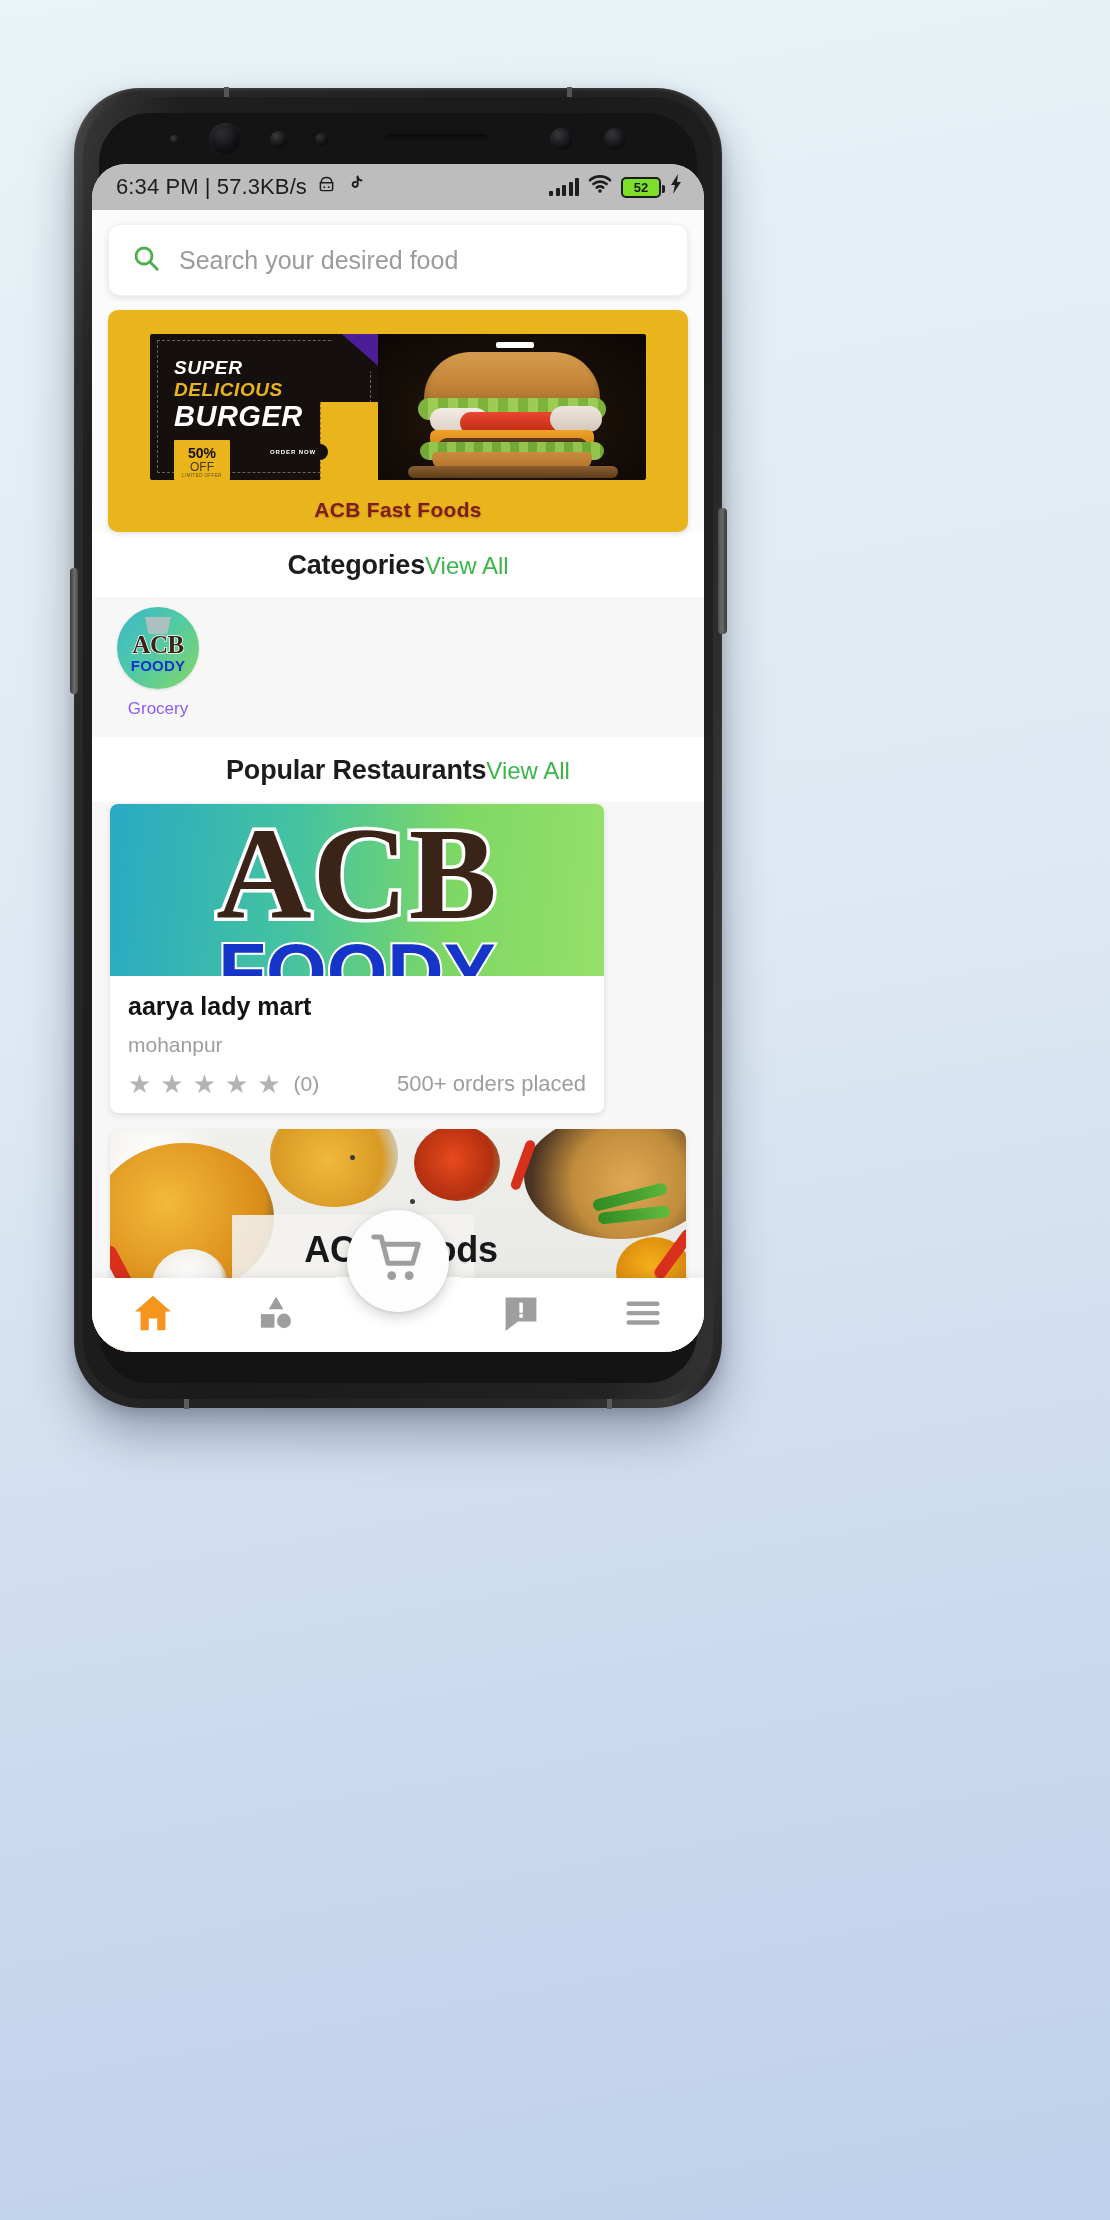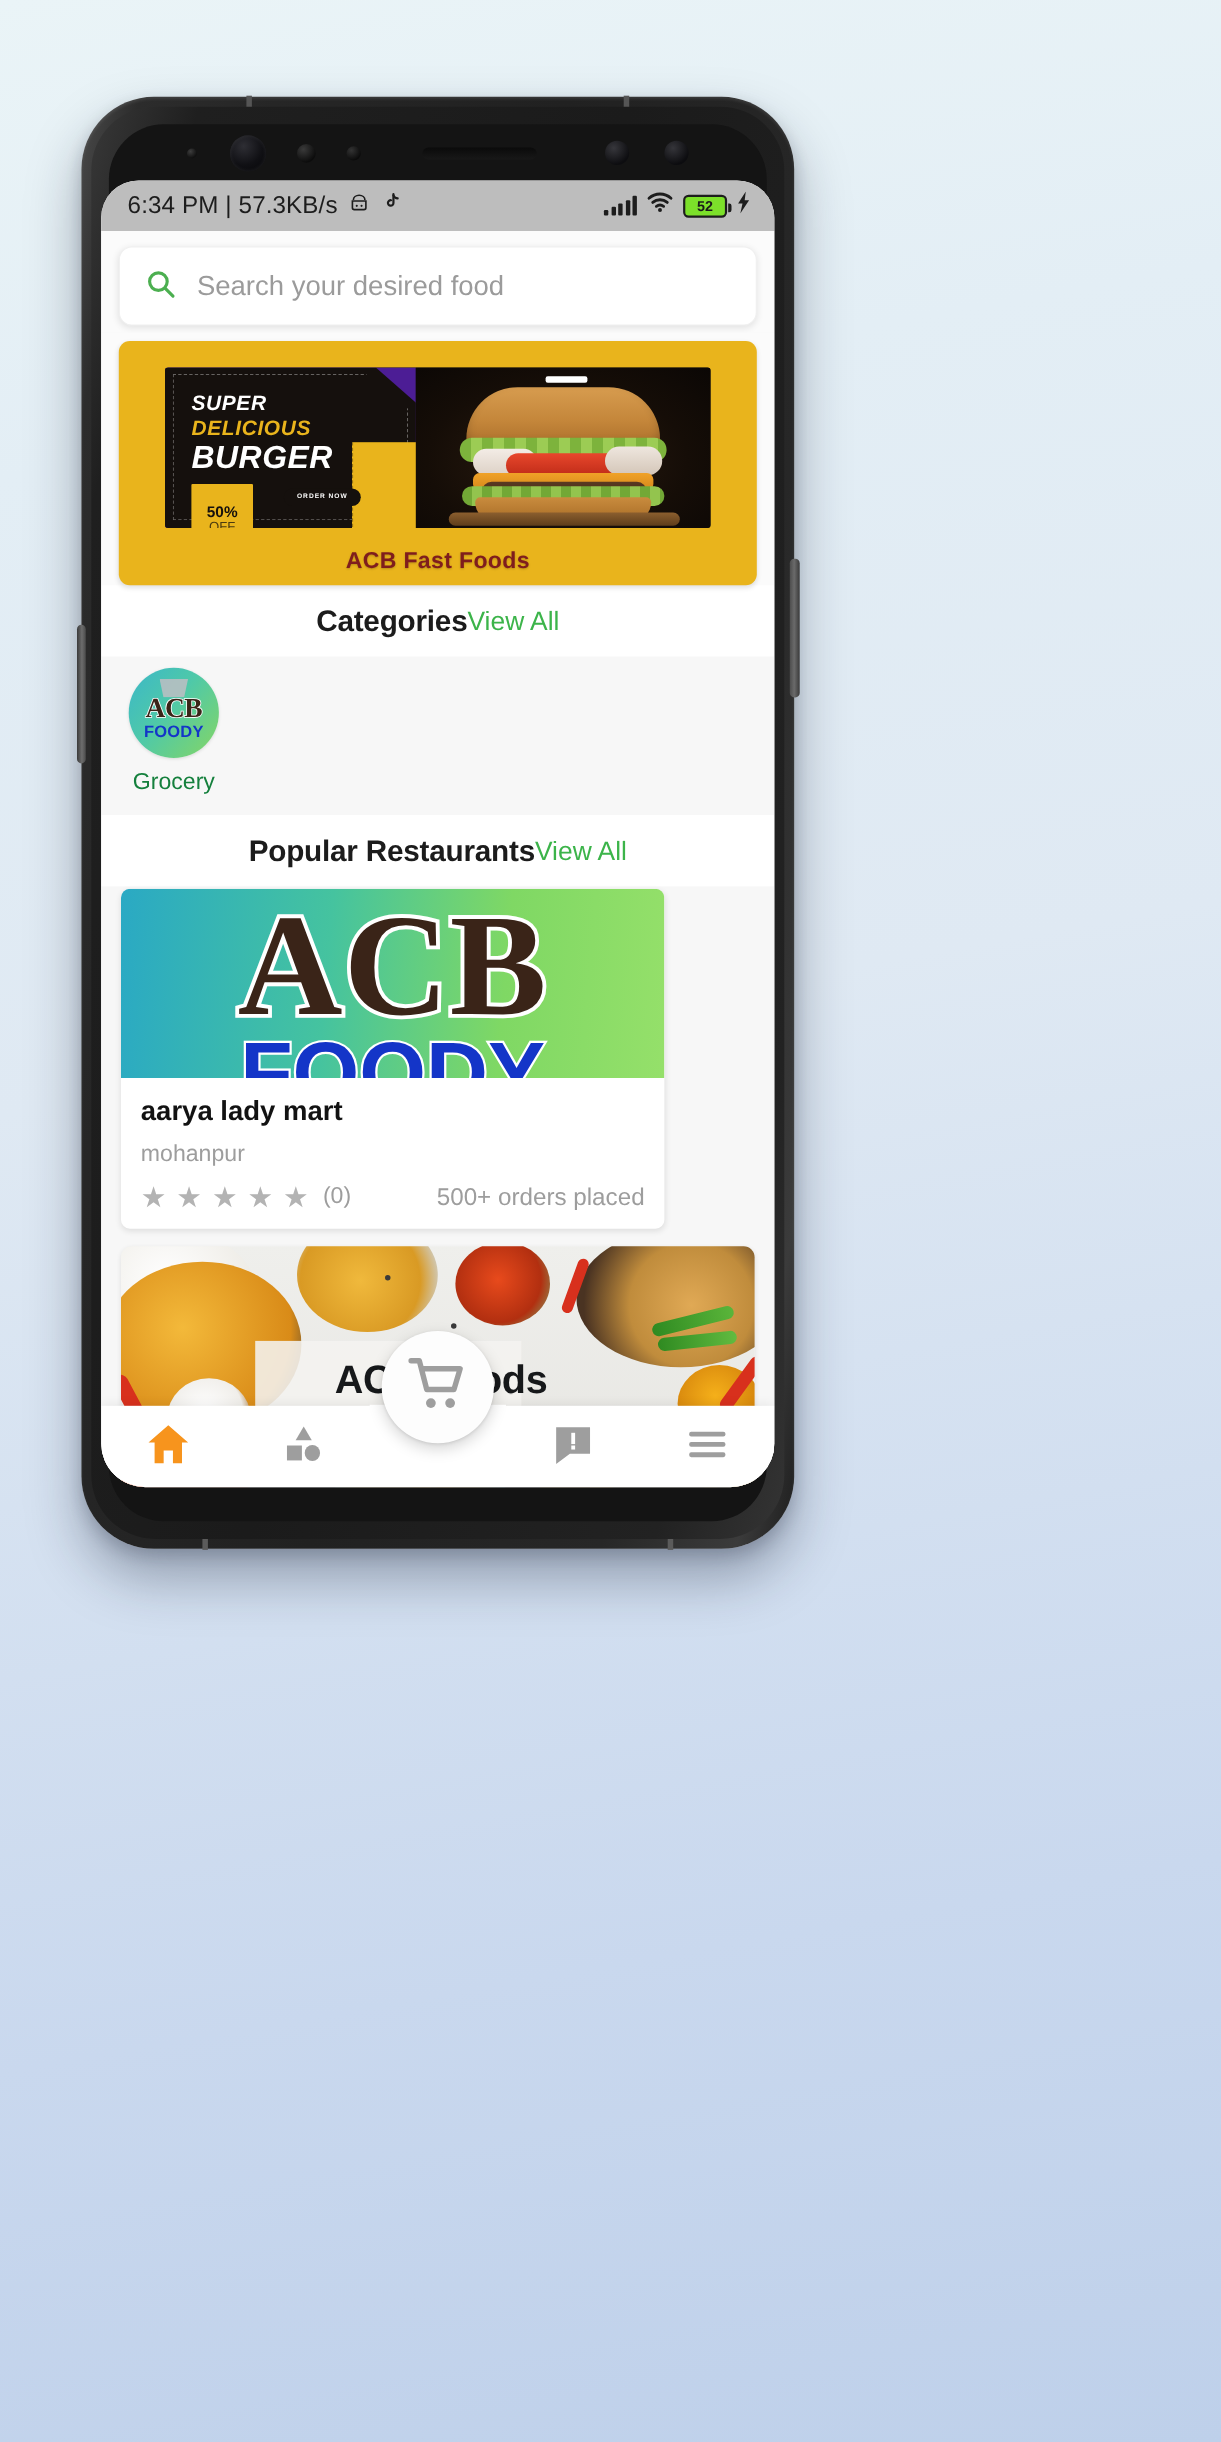--- a/index.html
+++ b/index.html
@@ -231,21 +231,21 @@
     position:absolute; right:-26px; bottom:-14px; width: 84px; height: 92px;
     background:#e9b41c;
     border-left: 1.5px dashed rgba(0,0,0,0.35);
   }
   .pl-txt { position:absolute; left: 24px; top: 24px; z-index:3; }
   .pl-super { color:#fff; font-weight:900; font-size:19px; letter-spacing:0.6px; font-style: italic; line-height:1; }
   .pl-delic { color:#e9b41c; font-weight:900; font-size:19px; letter-spacing:0.6px; font-style: italic; line-height:1; margin-top:3px;}
   .pl-burger { color:#fff; font-weight:900; font-size:29px; letter-spacing:0.5px; font-style: italic; line-height:1; margin-top:3px;}
   .pl-off {
     margin-top: 9px;
-    background:#e9b41c; width: 56px; padding: 18px 0 2px;
+    background:#e9b41c; width: 56px; padding: 6px 0 2px;
     text-align:center; border-radius:1px;
   }
   .pl-off b { display:block; color:#15100d; font-size:14px; font-weight:900; line-height:1.05; }
   .pl-off s { display:block; color:#4a3a10; font-size:12px; text-decoration:none; line-height:1.05; }
   .pl-off u { display:block; color:#6a5520; font-size:4.5px; text-decoration:none; letter-spacing:0.4px; }
   .pl-order {
     position:absolute; left: 108px; bottom: 20px; z-index:4;
     background:#15100d; color:#fff; font-size:6px; font-weight:900; letter-spacing:0.9px;
     padding: 5px 12px; border-radius: 20px;
   }
@@ -362,21 +362,21 @@
     letter-spacing: -0.5px;
     margin-top: 8px;
     line-height: 1;
   }
   .cat-foody {
     position: relative; z-index: 2;
     font-family: "Liberation Sans", sans-serif;
     font-weight: 900; font-size: 15px; color: #1435c8;
     letter-spacing: 0.2px; line-height: 1; margin-top: 1px;
   }
-  .cat-label { font-size: 21px; color: #15803d; }
+  .cat-label { font-size: 17px; color: #8b5cf6; }
 
   
   .rest-wrap { background:#f7f7f7; padding: 2px 18px 16px; }
   .rest-card {
     width: 494px;
     background: #fff;
     border-radius: 8px;
     overflow: hidden;
     box-shadow: 0 2px 6px rgba(0,0,0,0.11);
   }

